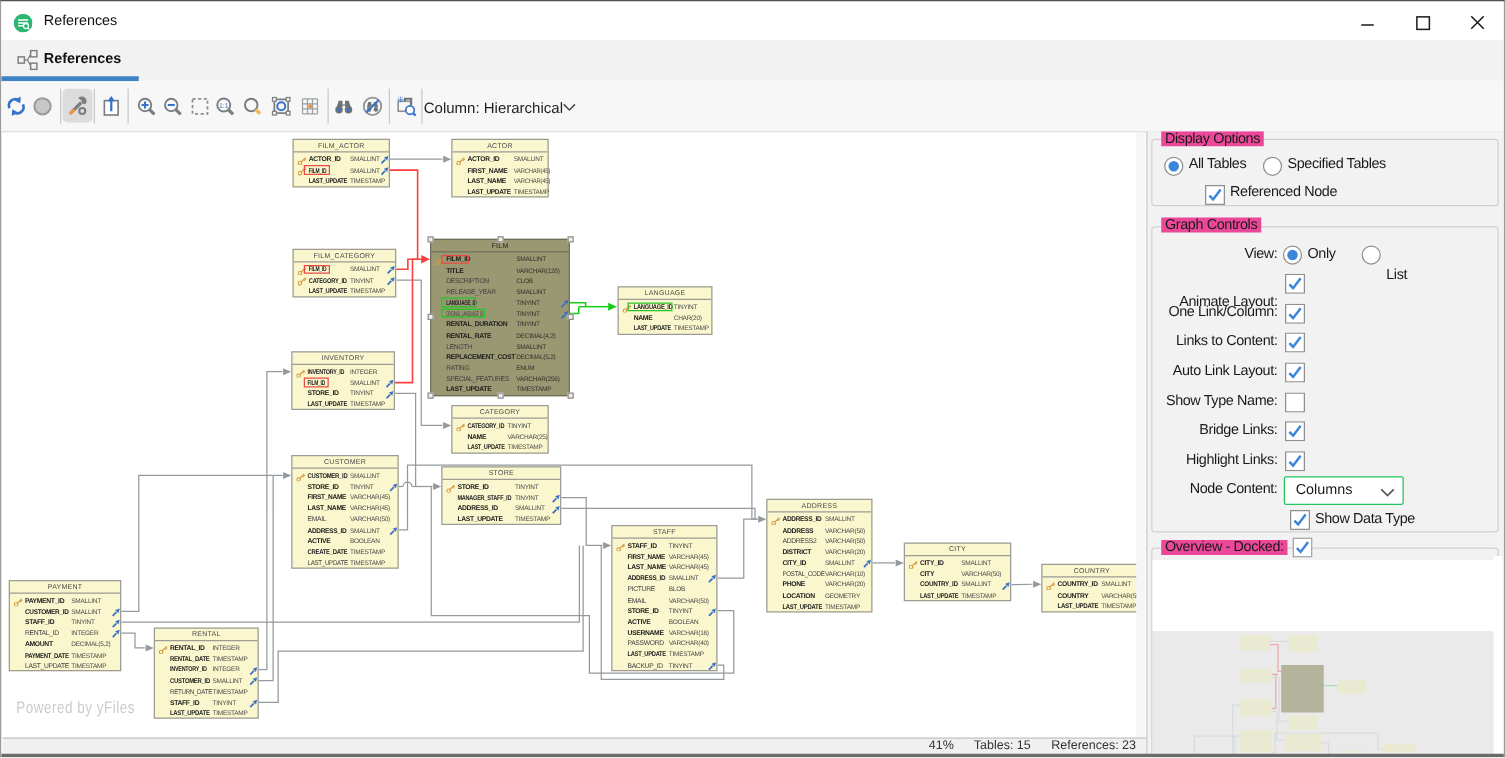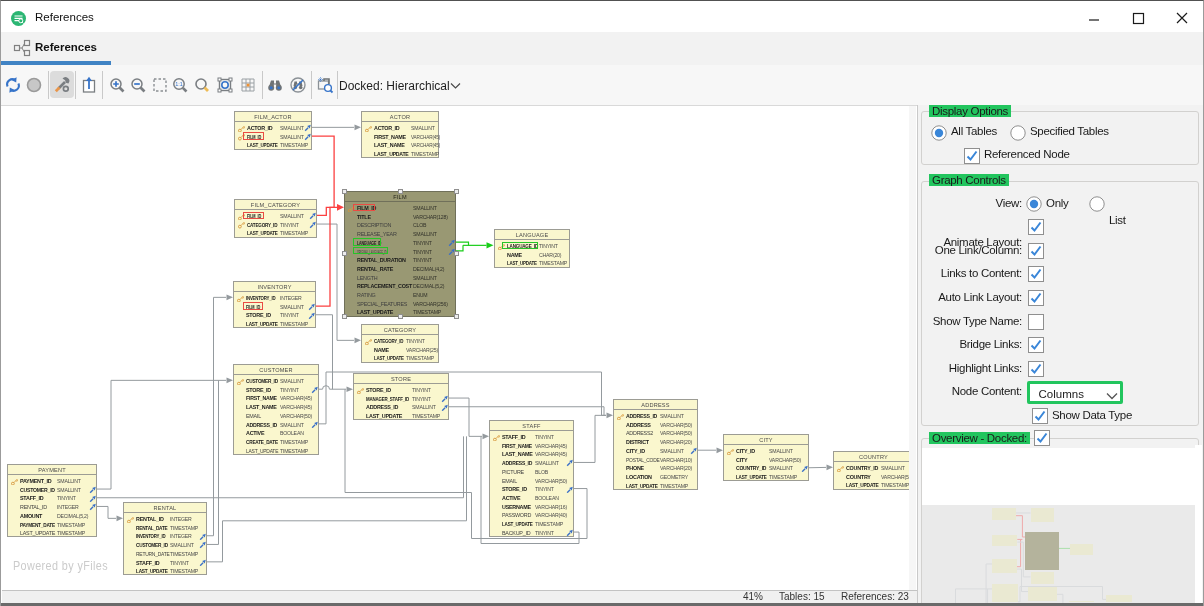--- a/index.html
+++ b/index.html
@@ -24,24 +24,24 @@
 .nn {font-weight:normal;color:#3f3f3f}
 .ct {position:absolute;color:#4c4c4c;white-space:nowrap;line-height:8.7px;letter-spacing:-0.2px;font-size:5.2px}
 .olive .ct {color:#32322a}
 .hnd {position:absolute;width:5px;height:5px;background:#ededed;border:1px solid #8f8f8f}
 #wm {position:absolute;left:11px;top:452px;font-size:13.5px;color:#cbcbcb;letter-spacing:0.5px;transform:scaleX(0.8);transform-origin:0 0}
 #status {position:absolute;left:1px;top:588.5px;width:915px;height:13.5px;background:#f0f0f0;border-top:1px solid #c3c3c3;
   font-size:10px;color:#333}
 #status span {white-space:nowrap}
 #panel {position:absolute;left:916px;top:104px;width:286px;height:498px;background:#f2f2f2;border-left:1px solid #c9c9c9;overflow:hidden}
 .gb {position:absolute;border:1px solid #d2d1cf;border-radius:3px}
-.leg {position:absolute;font-size:11.5px;color:#1a1a1a;background:#22c55e;padding:0 3px;letter-spacing:-0.3px}
+.leg {position:absolute;font-size:11.5px;color:#1a1a1a;background:#ec4899;padding:0 3px;letter-spacing:-0.3px}
 .pl {position:absolute;font-size:11.5px;color:#1a1a1a;white-space:nowrap;letter-spacing:-0.3px}
 .pr {text-align:right}
-.combo {position:absolute;width:96px;height:23px;background:#fff;border:3px solid #22c55e;border-radius:2px;
+.combo {position:absolute;width:96px;height:23px;background:#fff;border:1px solid #22c55e;border-radius:2px;
   font-size:11.5px;color:#1a1a1a;padding:4.5px 0 0 9px}
 #ovwhite {position:absolute;left:4.3px;top:343px;width:276px;height:56.5px;background:#fff}
 #ovmap {position:absolute;left:4.3px;top:399.5px;width:276px;height:98px;background:#eaeaea}
 #botline {position:absolute;left:0;top:602px;width:1204px;height:2.5px;background:#6a6a6a}
 </style></head>
 <body>
 <div id="win">
  <div id="title">
   <svg class="ab" style="left:10px;top:9px" width="15" height="15" viewBox="0 0 15 15">
    <circle cx="7.5" cy="7.5" r="7.5" fill="#2bb673"></circle>
@@ -144,21 +144,21 @@
       <path d="M4,14 L14,4" stroke="#3774c9" stroke-width="1.6"></path>
     </svg>
 <svg class="ab" style="left:314.5px;top:75.0px" width="18" height="18" viewBox="0 0 18 18">
       <rect x="2.5" y="5" width="10" height="8" fill="none" stroke="#8b9196" stroke-width="1.3"></rect>
       <path d="M8,5 V3 H13 V8" stroke="#6f7376" stroke-width="1.6" fill="none"></path>
       <circle cx="4.5" cy="3.5" r="0.8" fill="#3774c9"></circle>
       <path d="M4.5,1.2 v1 M4.5,4.8 v1 M2.2,3.5 h1 M6,3.5 h1 M2.9,1.9 l0.7,0.7 M5.4,4.4 l0.7,0.7 M2.9,5.1 l0.7,-0.7 M5.4,2.6 l0.7,-0.7" stroke="#3774c9" stroke-width="0.7"></path>
       <circle cx="12" cy="12" r="3.4" fill="#fff" stroke="#3774c9" stroke-width="1.4"></circle>
       <path d="M14.3,14.3 L16.5,16.5" stroke="#3774c9" stroke-width="1.8"></path>
     </svg>
- <div id="laytext">Docked: Hierarchical</div>
+ <div id="laytext">Column: Hierarchical</div>
  <svg class="ab" style="left:449px;top:81px" width="11" height="8" viewBox="0 0 11 8">
       <path d="M1,1.5 L5.5,6 L10,1.5" stroke="#4a4a4a" stroke-width="1.2" fill="none"></path>
     </svg>
  <div id="canvas">
   <svg class="ab" style="left:0;top:0" width="914" height="483.5" viewBox="0 0 914 483.5">
 <path d="M310,21.349999999999994 L352,21.349999999999994" stroke="#949a9e" stroke-width="1" fill="none"></path>
 <path d="M359,21.349999999999994 L352.5,18.549999999999994 L352.5,24.149999999999995 Z" fill="#949a9e"></path>
 <path d="M315,118.05000000000001 L335,118.05000000000001 L335,234.35000000000002 L352,234.35000000000002" stroke="#949a9e" stroke-width="1" fill="none"></path>
 <path d="M359,234.35000000000002 L352.5,231.55 L352.5,237.15000000000003 Z" fill="#949a9e"></path>
 <path d="M314,208.75 L330.5,208.75 L330.5,283.2" stroke="#949a9e" stroke-width="1" fill="none"></path>

